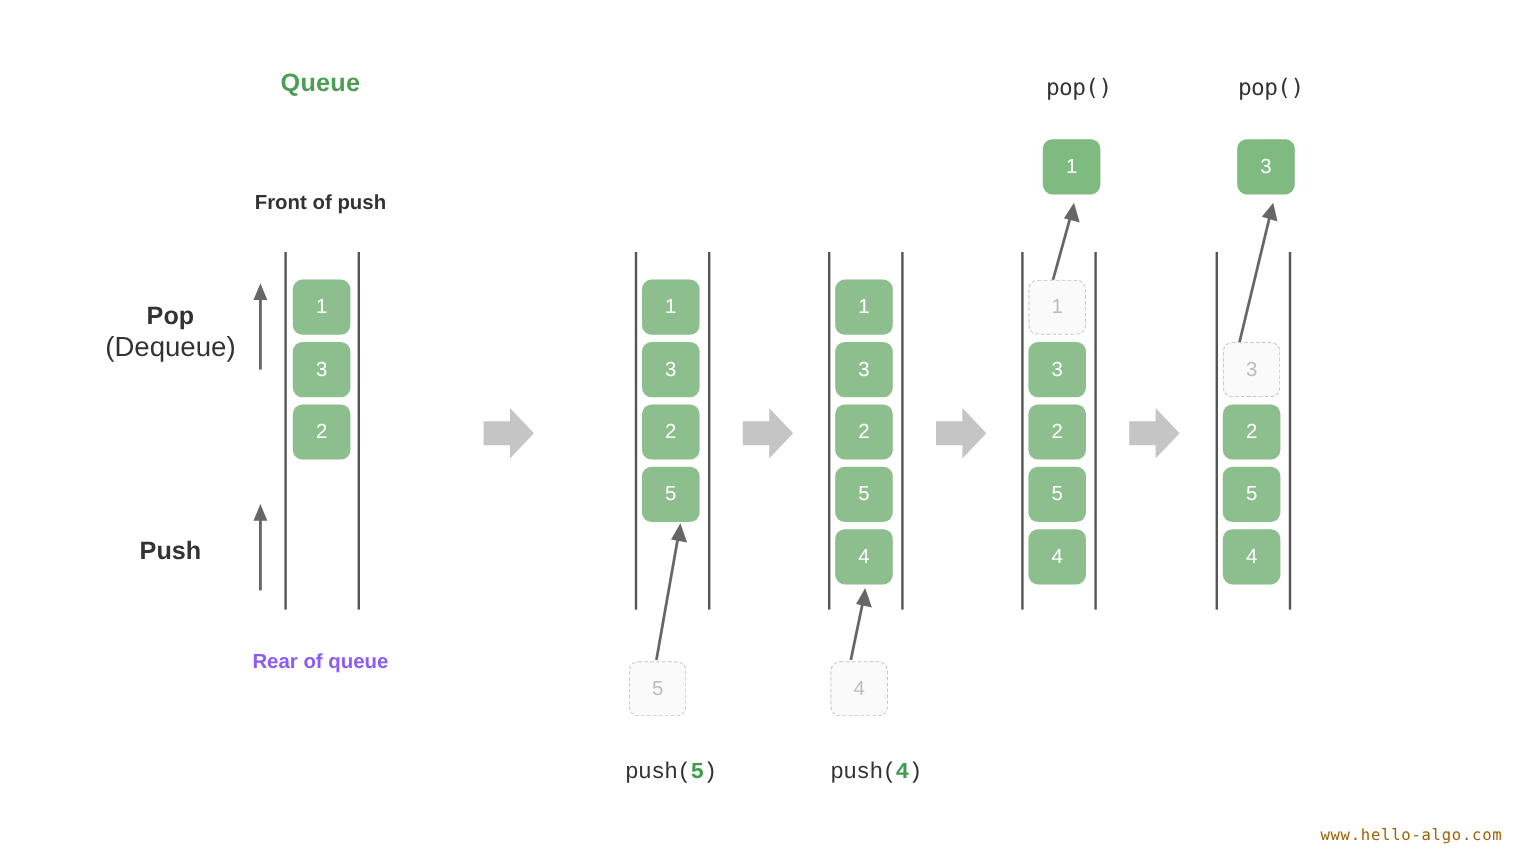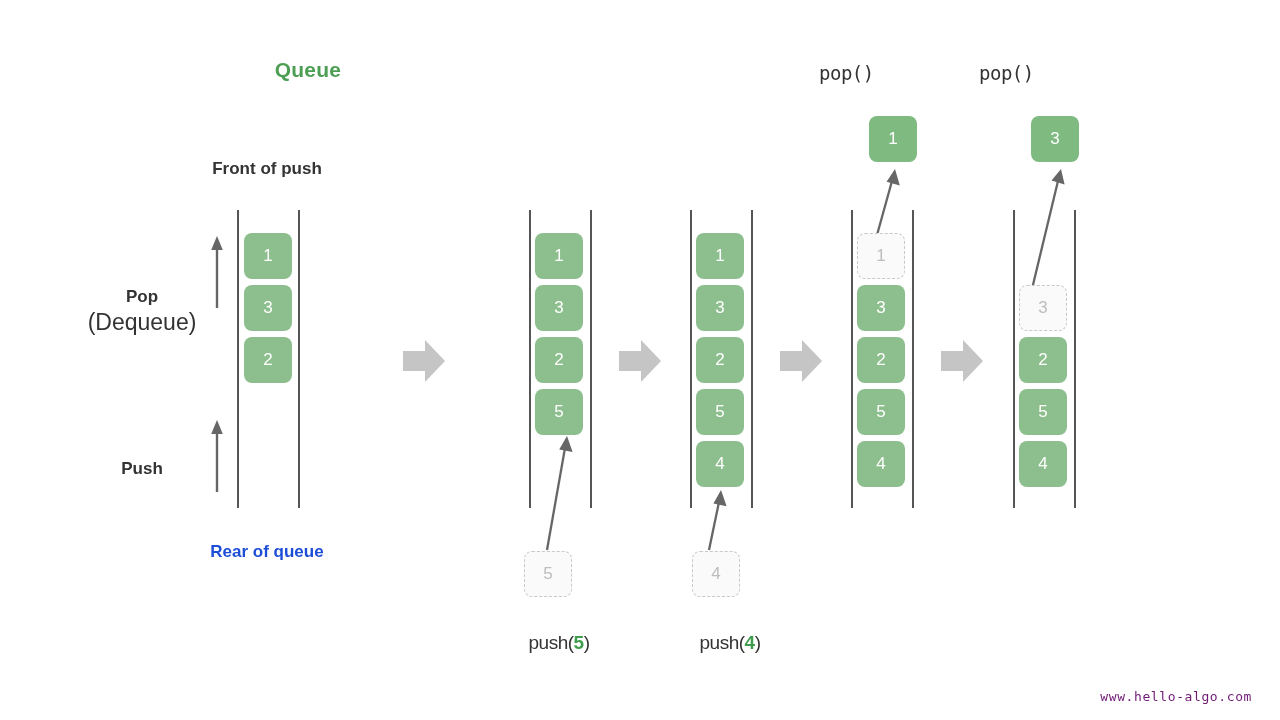--- a/index.html
+++ b/index.html
@@ -24,56 +24,54 @@
   .abs { position: absolute; }
 
   
   .title-queue {
     left: 0; top: 58px; width: 534px;
     text-align: center;
     font-size: 21px;
     font-weight: bold;
     color: #4c9e54;
     letter-spacing: .2px;
-    margin-left: 41px;
   }
   .lbl-front {
     left: 0; top: 159px; width: 534px;
     text-align: center;
     font-size: 17px;
     font-weight: bold;
     color: #333333;
   }
   .lbl-rear {
     left: 0; top: 542px; width: 534px;
     text-align: center;
     font-size: 17px;
     font-weight: bold;
-    color: #1d4ed8;
+    color: #8b5cf6;
   }
   .side-label {
     width: 160px;
     text-align: center;
     color: #333333;
   }
   .side-label .main {
-    font-size: 17px;
+    font-size: 21px;
     font-weight: bold;
     display: block;
     line-height: 24px;
-    margin-top: 33px;
   }
   .side-label .sub {
     font-size: 23px;
     font-weight: normal;
     display: block;
     line-height: 26px;
   }
   .lbl-pop  { left: 62px; top: 252px; }
-  .lbl-push { left: 62px; top: 424px; }
+  .lbl-push { left: 62px; top: 448px; }
 
   
   .rail {
     width: 1.6px;
     background: #555555;
   }
 
   
   .cell {
     width: 48px;
@@ -95,40 +93,41 @@
     color: #bdbdbd;
   }
   .cell.popped {
     background: #7fba80;
   }
 
   
   .op-caption {
     width: 160px;
     text-align: center;
-    font-family: Liberation Sans, sans-serif;
+    font-family: Liberation Mono, monospace;
     font-size: 19px;
     color: #333333;
     letter-spacing: -0.5px;
   }
   .op-caption .num { color: #3f9e4d; font-weight: bold; }
   .op-top {
     width: 160px;
+    text-align: center;
     font-family: "DejaVu Sans Mono", "Liberation Mono", monospace;
     font-size: 19px;
     color: #333333;
     letter-spacing: -0.5px;
   }
 
   
   .watermark {
     right: 28px; bottom: 16px;
     font-family: "DejaVu Sans Mono", "Liberation Mono", monospace;
     font-size: 13px;
-    color: #701a75;
+    color: #a16207;
     letter-spacing: .6px;
   }
 
   svg { overflow: visible; }
 </style>
 </head>
 <body>
 
 <div id="stage">
 

